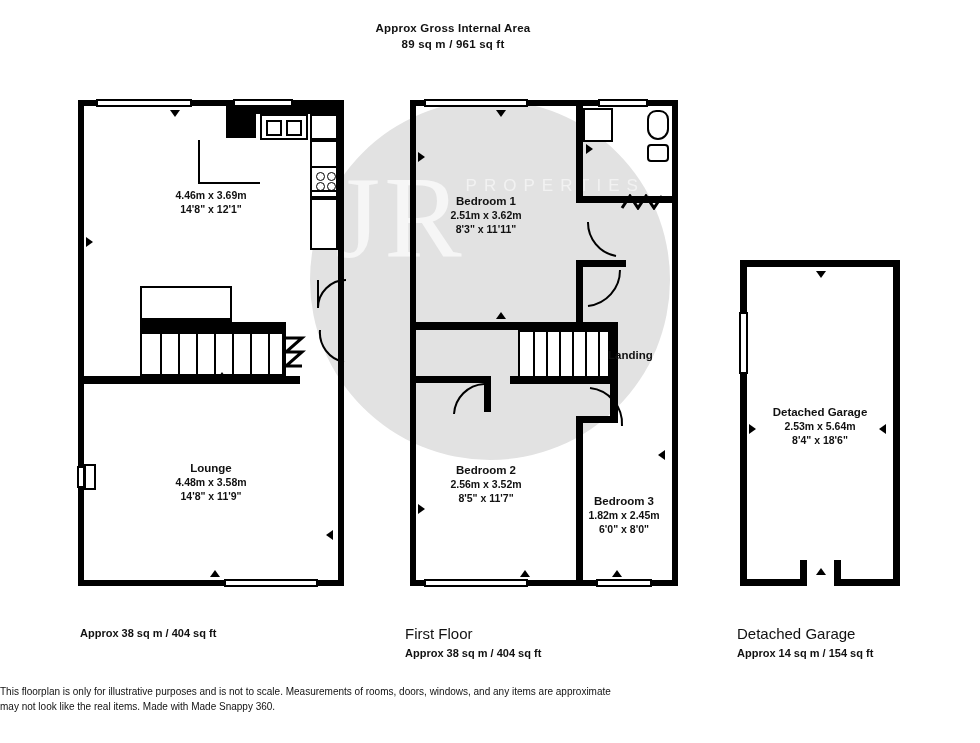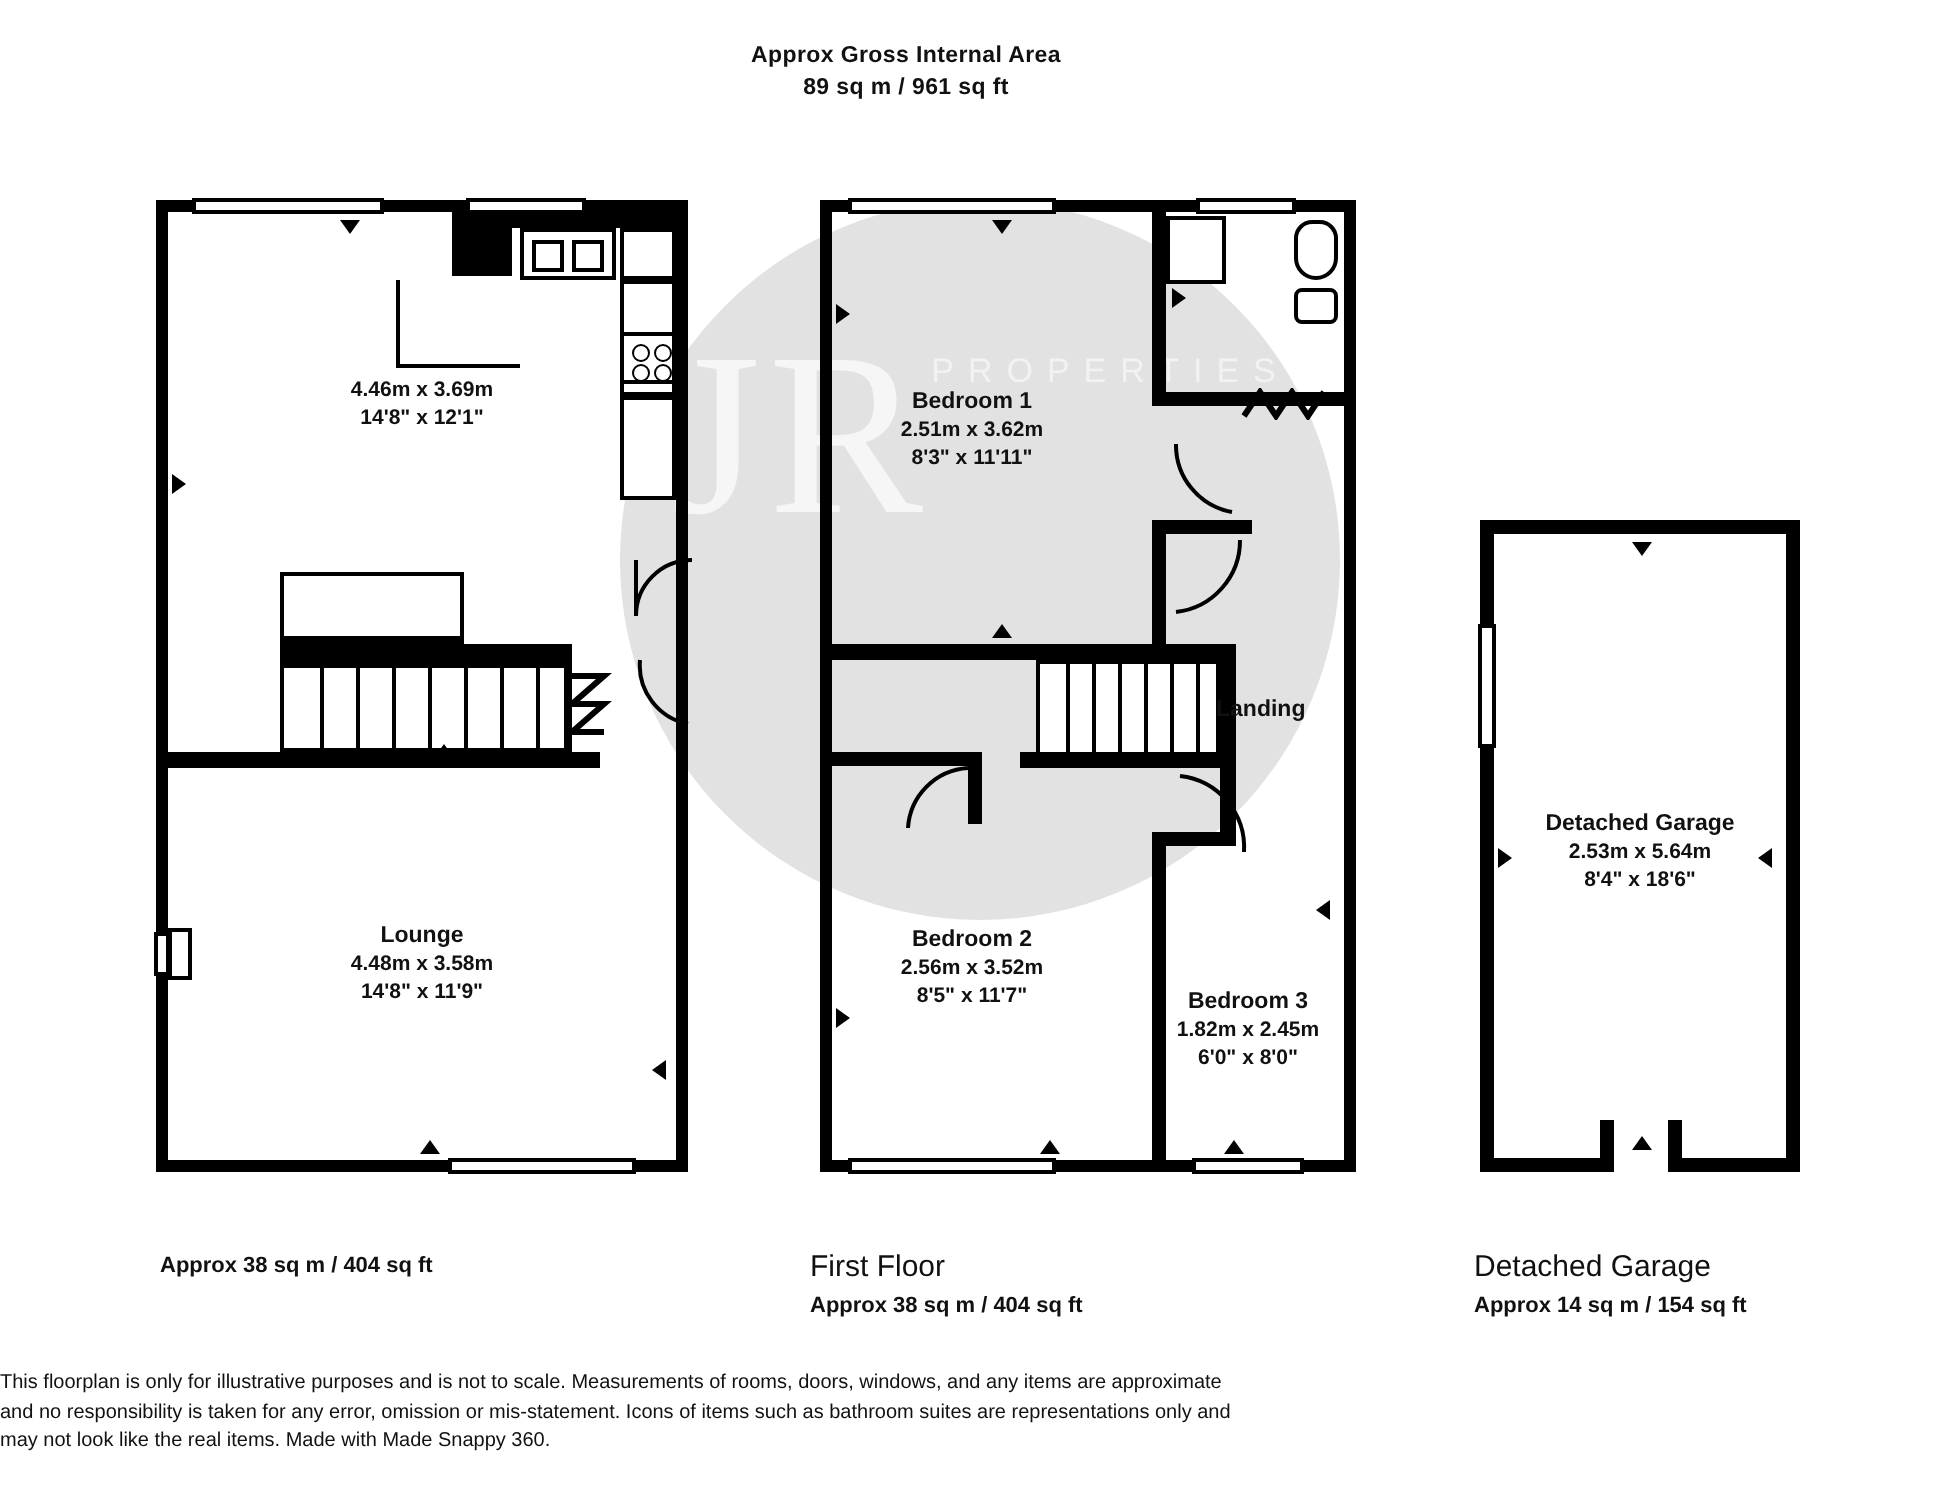--- a/index.html
+++ b/index.html
@@ -362,17 +362,16 @@
     <span class="title">First Floor</span>
     <span class="area">Approx 38 sq m / 404 sq ft</span>
   </div>
   <div class="floor-caption" style="left:737px; top:624px; width:300px;">
     <span class="title">Detached Garage</span>
     <span class="area">Approx 14 sq m / 154 sq ft</span>
   </div>
 
   <div class="disclaimer">
     <div>This floorplan is only for illustrative purposes and is not to scale. Measurements of rooms, doors, windows, and any items are approximate</div>
-    <div>and no responsibility is taken for any error, omission or mis-statement. Icons of items such as bathroom suites are representations only and</div>
     <div>may not look like the real items. Made with Made Snappy 360.</div>
   </div>
 
 </div>
 
 </body></html>

